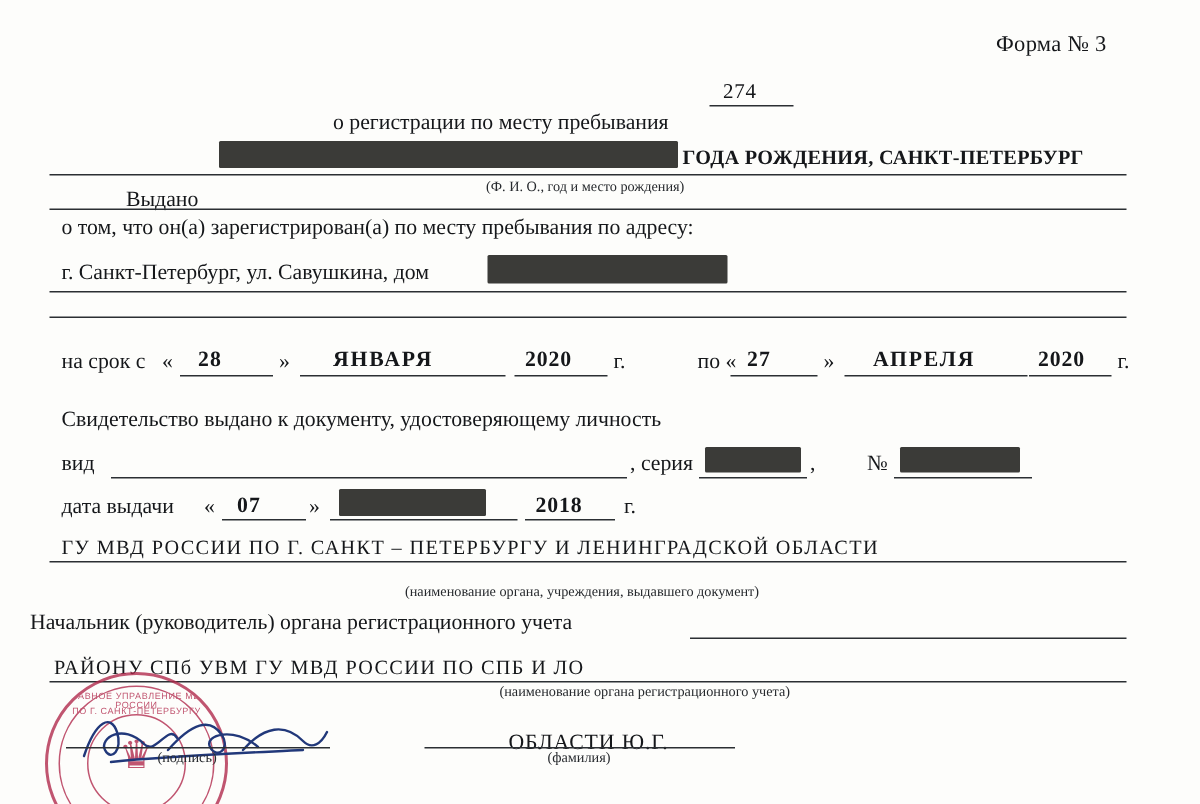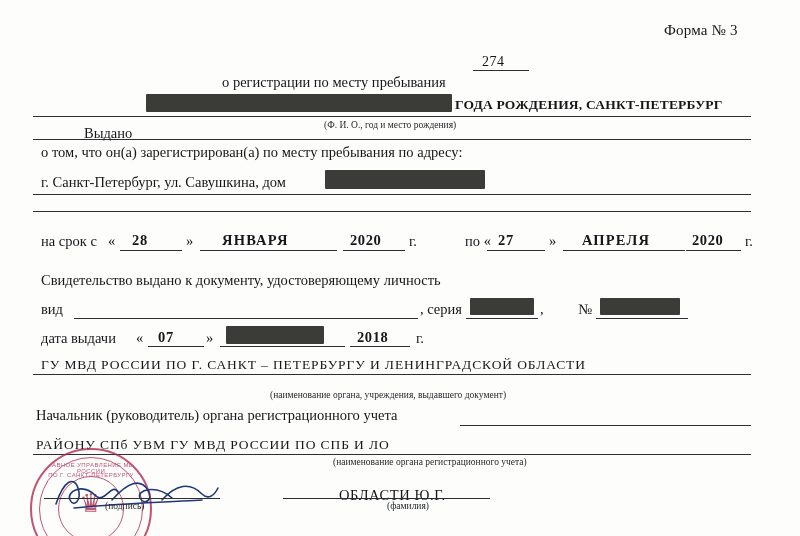--- a/index.html
+++ b/index.html
@@ -197,21 +197,21 @@
   <div class="redact" style="left:226px; top:326px; width:98px; height:18px;"></div>
   <div class="rule" style="left:220px; top:346px; width:125px;"></div>
   <div class="t body-line bold-ish" style="left:357px; top:329px; font-weight:700; letter-spacing:.6px;">2018</div>
   <div class="rule" style="left:350px; top:346px; width:60px;"></div>
   <div class="t body-line" style="left:416px; top:330px;">г.</div>
 
   <div class="t body-line-sm spaced" style="left:41px; top:357px;">ГУ  МВД  РОССИИ  ПО  Г. САНКТ – ПЕТЕРБУРГУ  И  ЛЕНИНГРАДСКОЙ ОБЛАСТИ</div>
   <div class="rule" style="left:33px; top:374px; width:718px;"></div>
   <div class="caption" style="left:270px; top:390px;">(наименование органа, учреждения, выдавшего документ)</div>
 
-  <div class="t body-line" style="left:36px; top:407px;text-align:right;">Начальник (руководитель) органа регистрационного учета</div>
+  <div class="t body-line" style="left:20px; top:407px;text-align:right;">Начальник (руководитель) органа регистрационного учета</div>
   <div class="rule" style="left:460px; top:425px; width:291px;"></div>
   <div class="t body-line-sm spaced" style="left:36px; top:437px;">РАЙОНУ СПб УВМ  ГУ  МВД  РОССИИ  ПО СПБ  И  ЛО</div>
   <div class="rule" style="left:33px; top:454px; width:718px;"></div>
   <div class="caption" style="left:289px; top:457px;padding-left:44px;">(наименование органа регистрационного учета)</div>
 
   <div class="stamp">
     <div class="stamp-inner"></div>
     <div class="stamp-txt" style="top:12px;">ГЛАВНОЕ УПРАВЛЕНИЕ МВД РОССИИ</div>
     <div class="stamp-txt" style="top:22px;">ПО Г. САНКТ-ПЕТЕРБУРГУ</div>
     <div class="stamp-eagle">♛</div>
@@ -225,15 +225,15 @@
       <path d="M110 30 C124 14, 138 12, 150 24 C156 30, 162 26, 166 18"></path>
       <path d="M22 38 C60 34, 110 32, 150 30"></path>
     </svg>
   </div>
 
   <div class="rule" style="left:44px; top:498px; width:176px;"></div>
   <div class="caption" style="left:105px; top:501px;">(подпись)</div>
 
   <div class="t sig-name" style="left:339px; top:487px;">ОБЛАСТИ Ю.Г.</div>
   <div class="rule" style="left:283px; top:498px; width:207px;"></div>
-  <div class="caption" style="left:387px; top:501px;">(фамилия)</div>
+  <div class="caption" style="left:365px; top:501px;">(фамилия)</div>
 
 </div>
 
 </body></html>

